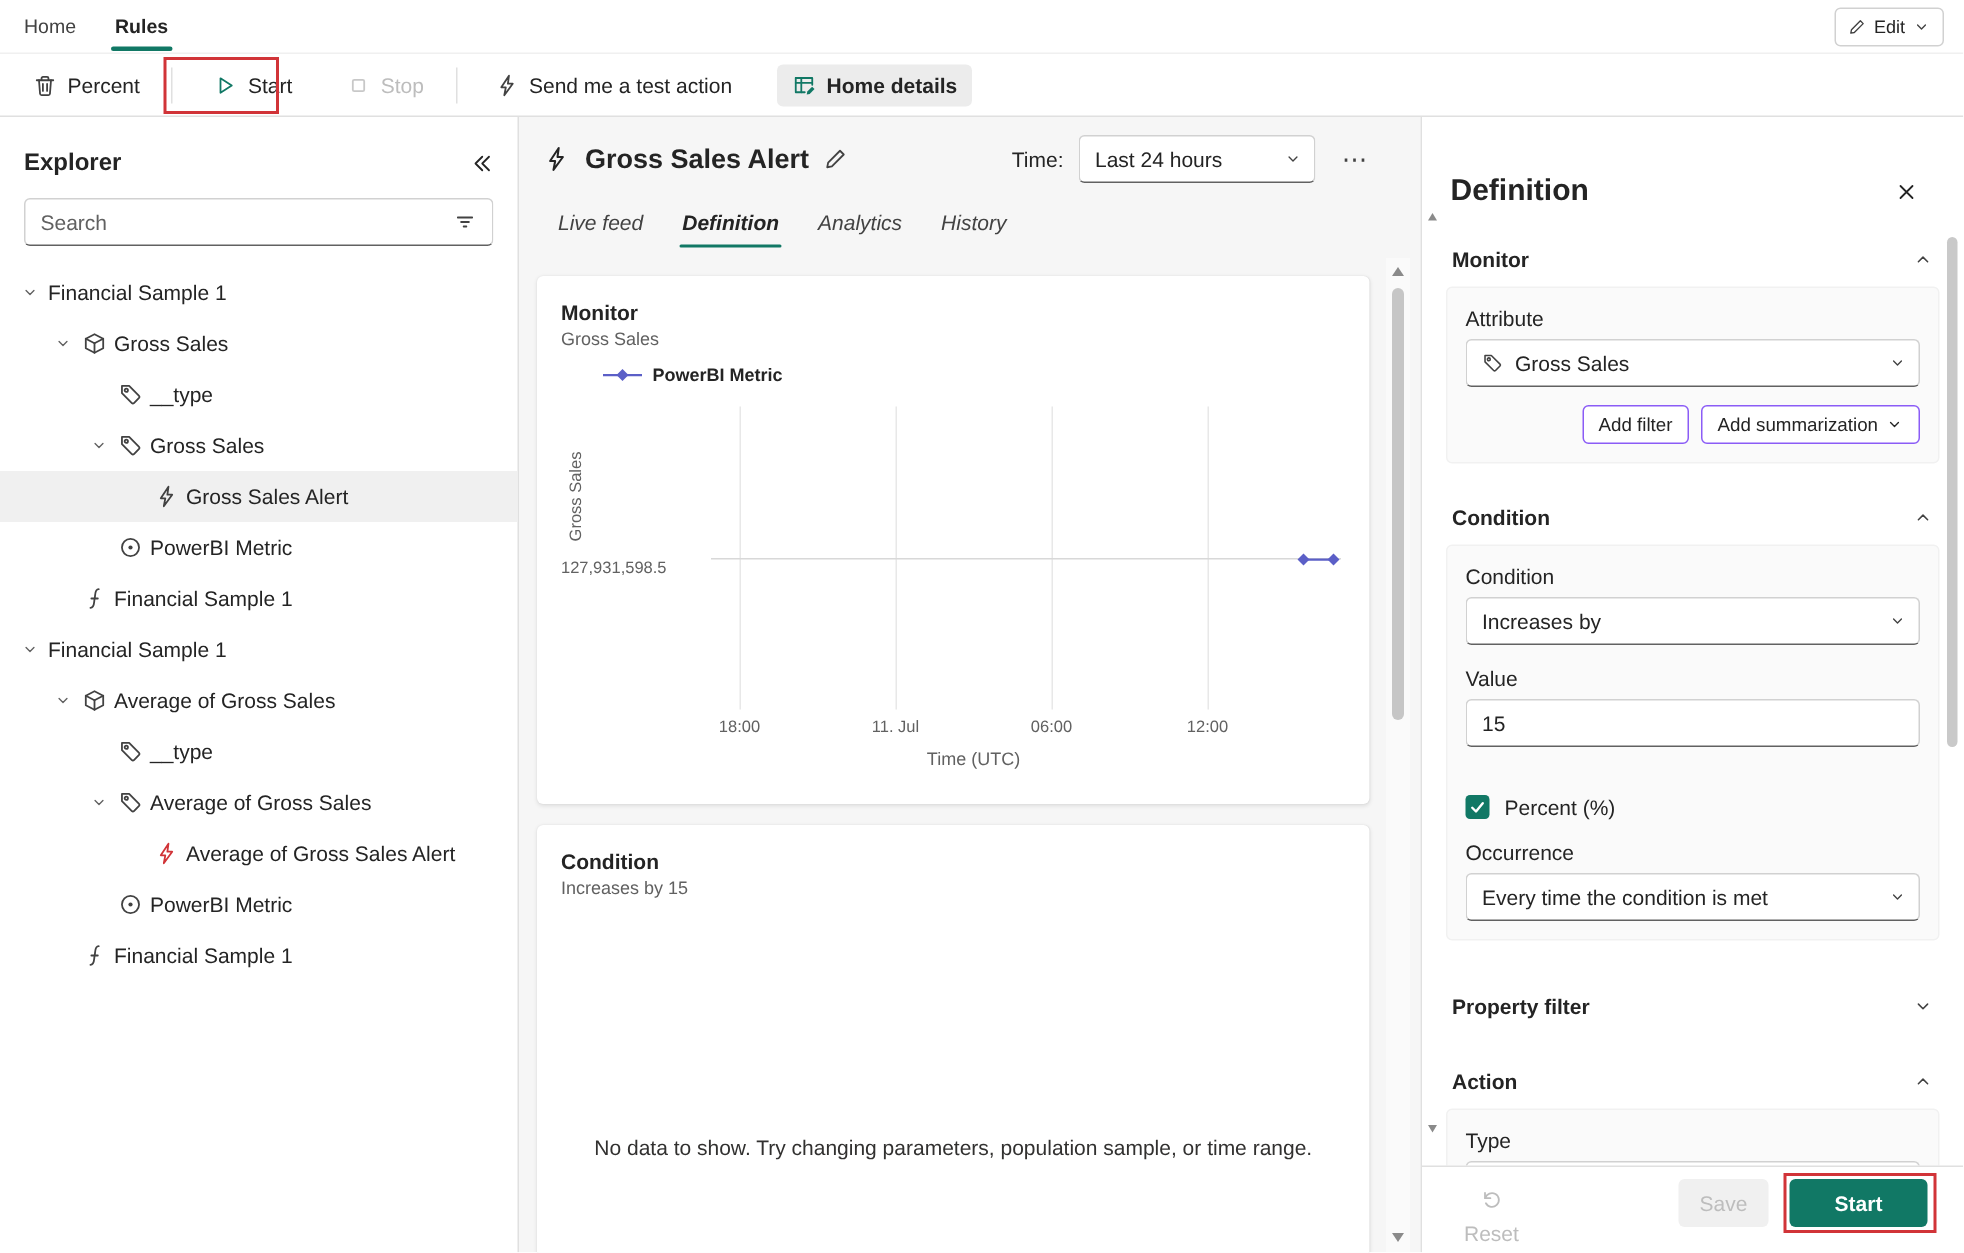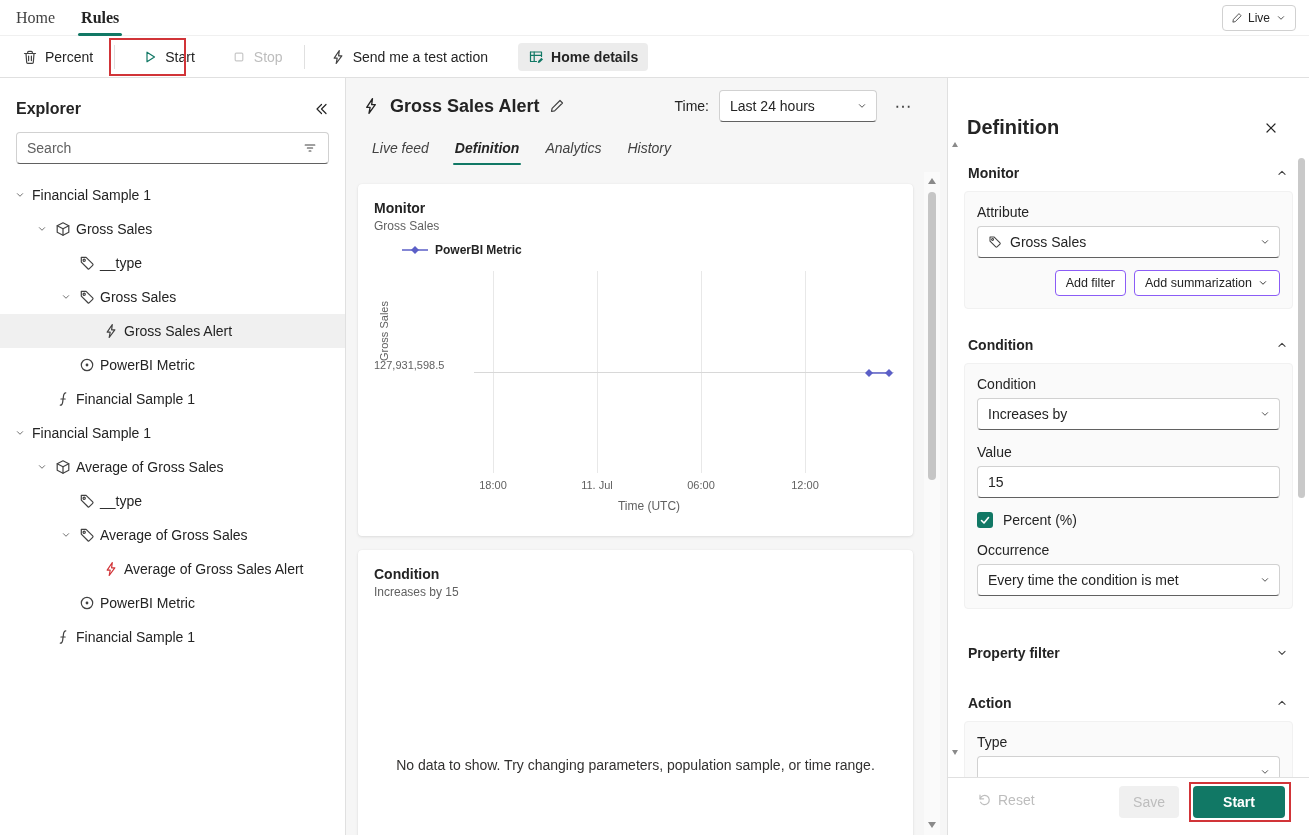--- a/index.html
+++ b/index.html
@@ -7,21 +7,21 @@
   .app { position:relative; width:1309px; height:835px; background:#fff; overflow:hidden;
          color:#242424; font-size:14px; }
 
   svg.icon { fill:none; stroke:currentColor; stroke-width:1.2; stroke-linecap:round; stroke-linejoin:round; display:block; }
   .i12{width:12px;height:12px} .i14{width:14px;height:14px} .i16{width:16px;height:16px}
   .i18{width:18px;height:18px}
 
   
   .topbar { position:absolute; left:0; top:0; width:1309px; height:36px; background:#fff;
             border-bottom:1px solid #f0f0f0; display:flex; align-items:center; }
-  .nav-tab { position:relative; margin:0 9px; padding:9px 4px; font-size:16px; color:#424242; cursor:pointer;font-family:Liberation Serif, serif; }
+  .nav-tab { position:relative; margin:0 9px; padding:9px 4px; font-size:13px; color:#424242; cursor:pointer; }
   .nav-tab:first-child { margin-left:12px; }
   .nav-tab.active { color:#242424; font-weight:bold; }
   .nav-tab.active::after { content:''; position:absolute; left:1px; right:1px; bottom:0; height:3px;
             background:var(--accent,#117865); border-radius:2px; }
   .edit-top { position:absolute; right:13px; top:5px; height:26px; display:flex; align-items:center; gap:5px;
             padding:0 8px; border:1px solid #d1d1d1; border-radius:4px; background:#fff; font-size:12px; color:#242424; cursor:pointer;}
   .edit-top .icon{color:#424242}
 
   
   .toolbar { position:absolute; left:0; top:36px; width:1309px; height:42px; background:#fff;
@@ -79,21 +79,21 @@
   .card-monitor { top:106px; height:352px; }
   .card-condition { top:472px; height:340px; }
   .card-title { font-weight:bold; font-size:14px; color:#242424; }
   .card-sub { font-size:12px; color:#616161; margin-top:3px; }
 
   .chart { position:relative; height:258px; margin-top:2px; }
   .legend { position:absolute; left:28px; top:8px; display:flex; align-items:center; gap:7px; }
   .legend-label { font-size:12px; font-weight:bold; color:#242424; }
   .gl { position:absolute; top:36px; width:1px; height:202px; background:#e8e8e8; }
   .hline { position:absolute; top:137px; left:100px; width:420px; height:1px; background:#d8d8d8; }
-  .ytick { position:absolute; right:459px; left:0; top:124px; text-align:right; font-size:11px; color:#616161; }
+  .ytick { position:absolute; right:459px; left:0; top:138px; text-align:right; font-size:11px; color:#616161; }
   .ylab { position:absolute; left:-40px; top:90px; width:100px; text-align:center; font-size:11px; color:#616161;
           transform:rotate(-90deg); }
   .pointmark { position:absolute; left:490px; top:132px; }
   .xtick { position:absolute; top:244px; transform:translateX(-50%); font-size:11px; color:#616161; white-space:nowrap; }
   .xlab { position:absolute; top:264px; left:275px; transform:translateX(-50%); font-size:12px; color:#616161; }
 
   .empty-msg { margin-top:158px; text-align:center; color:#323130; font-size:14px; }
 
   
   .vscroll { position:absolute; left:578px; top:94px; width:16px; height:663px; background:#fafafa; }
@@ -117,28 +117,28 @@
   .fld-label + .fld-label, .mt { margin-top:14px; }
   .dd { height:32px; background:#fff; border:1px solid #d1d1d1; border-bottom-color:#616161; border-radius:4px;
         display:flex; align-items:center; gap:8px; padding:0 8px 0 10px; cursor:pointer; color:#242424;}
   .dd .ddchev { margin-left:auto; color:#424242; }
   .dd .ticon { color:#424242; }
   .txt-input { width:100%; height:32px; background:#fff; border:1px solid #d1d1d1; border-bottom-color:#616161;
         border-radius:4px; padding:0 10px; font-size:14px; color:#242424; font-family:inherit; outline:none; }
   .btn-row { display:flex; justify-content:flex-end; gap:8px; margin-top:12px; }
   .sm-btn { display:flex; align-items:center; gap:5px; height:26px; padding:0 10px; background:#fff;
         border:1px solid #8b5cf6; border-radius:4px; font-size:12.5px; color:#242424; cursor:pointer; font-family:inherit;}
-  .chk-row { display:flex; align-items:center; gap:10px; margin-top:14px; }
+  .chk-row { display:flex; align-items:center; gap:10px; margin-top:32px; }
   .cbx { width:16px; height:16px; border-radius:3px; background:var(--accent,#117865); display:flex;
         align-items:center; justify-content:center; cursor:pointer; flex:0 0 16px; }
 
   .panel-footer { position:absolute; left:0; right:0; bottom:0; height:58px; background:#fff;
         border-top:1px solid #e0e0e0; display:flex; align-items:flex-start; padding:8px 24px 0 20px; z-index:5; }
   .reset-btn { display:flex; align-items:center; gap:6px; color:#bdbdbd; background:transparent; border:none;
-        font-size:14px; padding:6px 8px; font-family:inherit; cursor:default; }
+        font-size:14px; padding:6px 8px; font-family:inherit; cursor:default;flex-direction:column; }
   .save-btn { margin-left:auto; height:32px; padding:0 14px; background:#f0f0f0; color:#bdbdbd; border:none;
         border-radius:4px; font-size:14px; font-family:inherit; cursor:default; }
   .start-btn { margin-left:14px; height:32px; width:92px; background:var(--accent,#117865); color:#fff; border:none;
         border-radius:4px; font-size:14px; font-weight:bold; font-family:inherit; cursor:pointer; }
   .pscroll-thumb { position:absolute; right:4px; top:80px; width:7px; height:340px; border-radius:4px; background:#c9c9c9; }
   .pscroll-up { position:absolute; right:4px; top:64px; }
   .pscroll-down { position:absolute; right:4px; top:672px; }
 
   
   .hl { position:absolute; border:2.5px solid var(--highlight,#d13438); z-index:20; pointer-events:none; }
@@ -216,21 +216,21 @@
 
 <div class="app">
 
   <div class="topbar">
     <div class="nav-tab">Home</div>
     <div class="nav-tab active">Rules</div>
     <div class="edit-top">
       <svg class="icon i12">
           <use href="#pencil"></use>
         </svg>
-      <span>Live</span>
+      <span>Edit</span>
       <svg class="icon i12">
           <use href="#ch-d"></use>
         </svg>
     </div>
   </div>
 
   <div class="toolbar">
     <button class="tbtn">
       <svg class="icon i16">
           <use href="#trash"></use>

